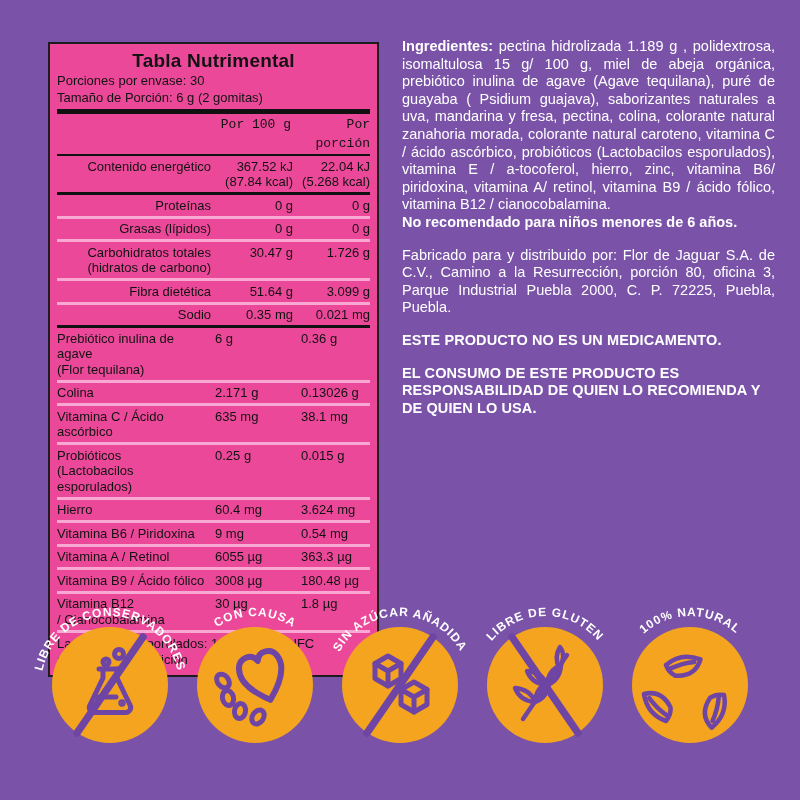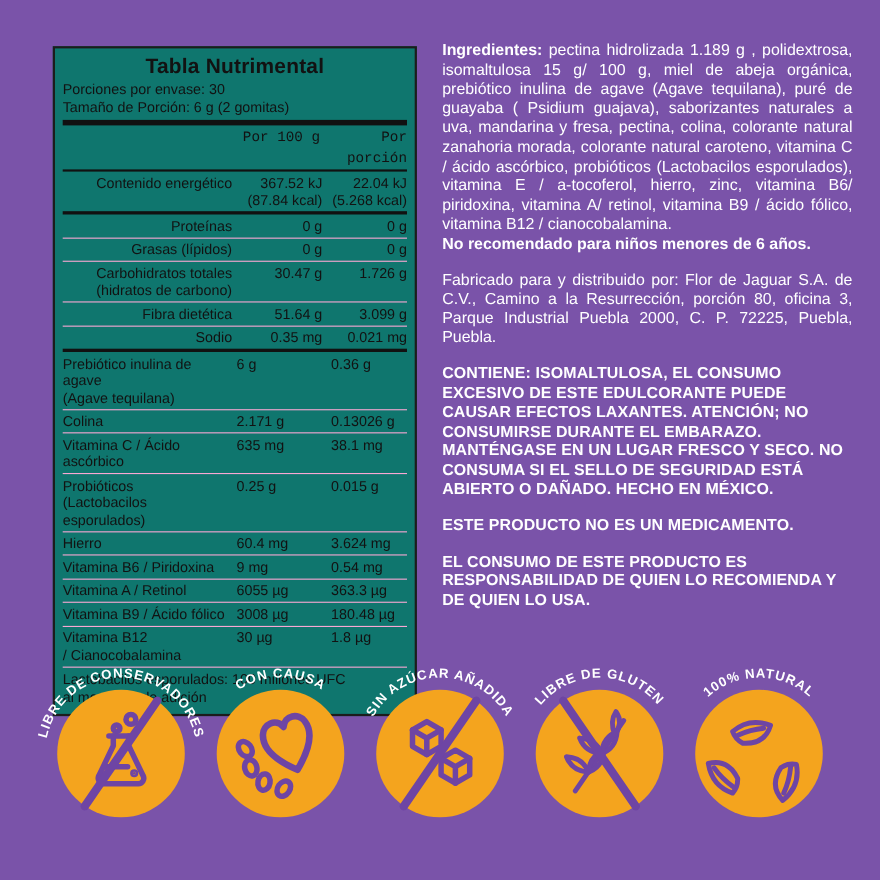--- a/index.html
+++ b/index.html
@@ -5,38 +5,38 @@
   html,body{margin:0;padding:0;}
   body{
     width:800px;height:800px;position:relative;overflow:hidden;
     background:#7A53A9;
     font-family:"Liberation Sans", sans-serif;
   }
 
   
   .label-box{
     position:absolute;left:48px;top:42px;width:331px;
-    background:#0f766e;border:2px solid #1c1c1c;
+    background:#ec4899;border:2px solid #1c1c1c;
     color:#121212;box-sizing:border-box;
     padding:5px 7px 6px 7px;
   }
   .tbl-title{font-size:19px;font-weight:bold;text-align:center;line-height:23px;letter-spacing:.2px;}
   .tbl-sub{font-size:13px;line-height:17px;}
   .thick-bar{height:5px;background:#111;margin-top:3px;}
   .hdr-row{
     display:grid;grid-template-columns:1fr 80px 79px;
     font-size:13px;line-height:19px;border-bottom:2px solid #111;
     padding:1px 0;
     font-family:Liberation Mono, monospace;
   }
   .hdr-row span{text-align:right;}
   .nrow{
     display:grid;grid-template-columns:158px 78px 77px;
     font-size:13px;line-height:15.5px;
-    padding:2.5px 0;border-bottom:1px solid #f9a8d4;
+    padding:2.5px 0;border-bottom:3px solid #f9a8d4;
   }
   .nrow.thick-divider{border-bottom:3px solid #111;}
   .nrow .cell{white-space:nowrap;}
   .nrow .lbl{white-space:normal;padding-right:4px;}
   .nrow.align-right .cell{text-align:right;}
   .nrow.align-left  .cell{text-align:left;}
   .nrow.align-left  .cell.v2{padding-left:8px;}
   .sub:empty{display:none;}
   .sub{display:block;}
   .footnote{font-size:13px;line-height:16px;padding:3px 0 1px 0;}
@@ -154,21 +154,21 @@
         
       </span>
       <span class="cell v2">
         <span>0.021 mg</span>
         
       </span>
     </div>
       <div class="nrow align-left">
       <span class="cell lbl">
         <span>Prebiótico inulina de agave</span>
-        <span class="sub">(Agave tequilana)</span>
+        <span class="sub">(Flor tequilana)</span>
       </span>
       <span class="cell v1">
         <span>6 g</span>
         
       </span>
       <span class="cell v2">
         <span>0.36 g</span>
         
       </span>
     </div>
@@ -288,21 +288,20 @@
 
   <div class="footnote">
     <span>Lactobacilos esporulados: 100 millones UFC</span><br>
     <span>al momento de adición</span>
   </div>
 </div>
 
 <div class="info-panel">
   <p class="p-justify"><b>Ingredientes:</b><span> pectina hidrolizada 1.189 g , polidextrosa, isomaltulosa 15 g/ 100 g, miel de abeja orgánica, prebiótico inulina de agave (Agave  tequilana), puré de guayaba ( Psidium guajava), saborizantes naturales a  uva, mandarina y fresa, pectina, colina, colorante natural zanahoria  morada, colorante natural caroteno, vitamina C / ácido ascórbico, probióticos (Lactobacilos esporulados), vitamina E / a-tocoferol, hierro,  zinc, vitamina B6/ piridoxina, vitamina A/ retinol, vitamina B9 / ácido fólico, vitamina B12 / cianocobalamina.</span><br><b>No recomendado para niños menores de 6 años.</b></p>
   <p class="p-justify">Fabricado para y distribuido por: Flor de Jaguar S.A. de C.V., Camino a la Resurrección, porción 80, oficina 3, Parque Industrial Puebla 2000, C. P. 72225, Puebla, Puebla.</p>
-  <p class="p-caps">CONTIENE: ISOMALTULOSA, EL CONSUMO EXCESIVO DE ESTE  EDULCORANTE PUEDE CAUSAR EFECTOS LAXANTES. ATENCIÓN; NO CONSUMIRSE DURANTE EL EMBARAZO. MANTÉNGASE EN UN LUGAR  FRESCO Y SECO. NO CONSUMA SI EL SELLO DE SEGURIDAD ESTÁ ABIERTO O DAÑADO. HECHO EN MÉXICO.</p>
   <p class="p-caps">ESTE PRODUCTO NO ES UN MEDICAMENTO.</p>
   <p class="p-caps">EL CONSUMO DE ESTE PRODUCTO ES RESPONSABILIDAD DE QUIEN LO RECOMIENDA Y DE QUIEN LO USA.</p>
 </div>
 
 <div class="badges">
 
   <div class="badge" style="left:30px">
     <svg width="160" height="172" viewBox="0 0 160 172">
       <defs>
           <path id="arc0" d="M 11,100 A 69,69 0 0 1 149,100"></path>

